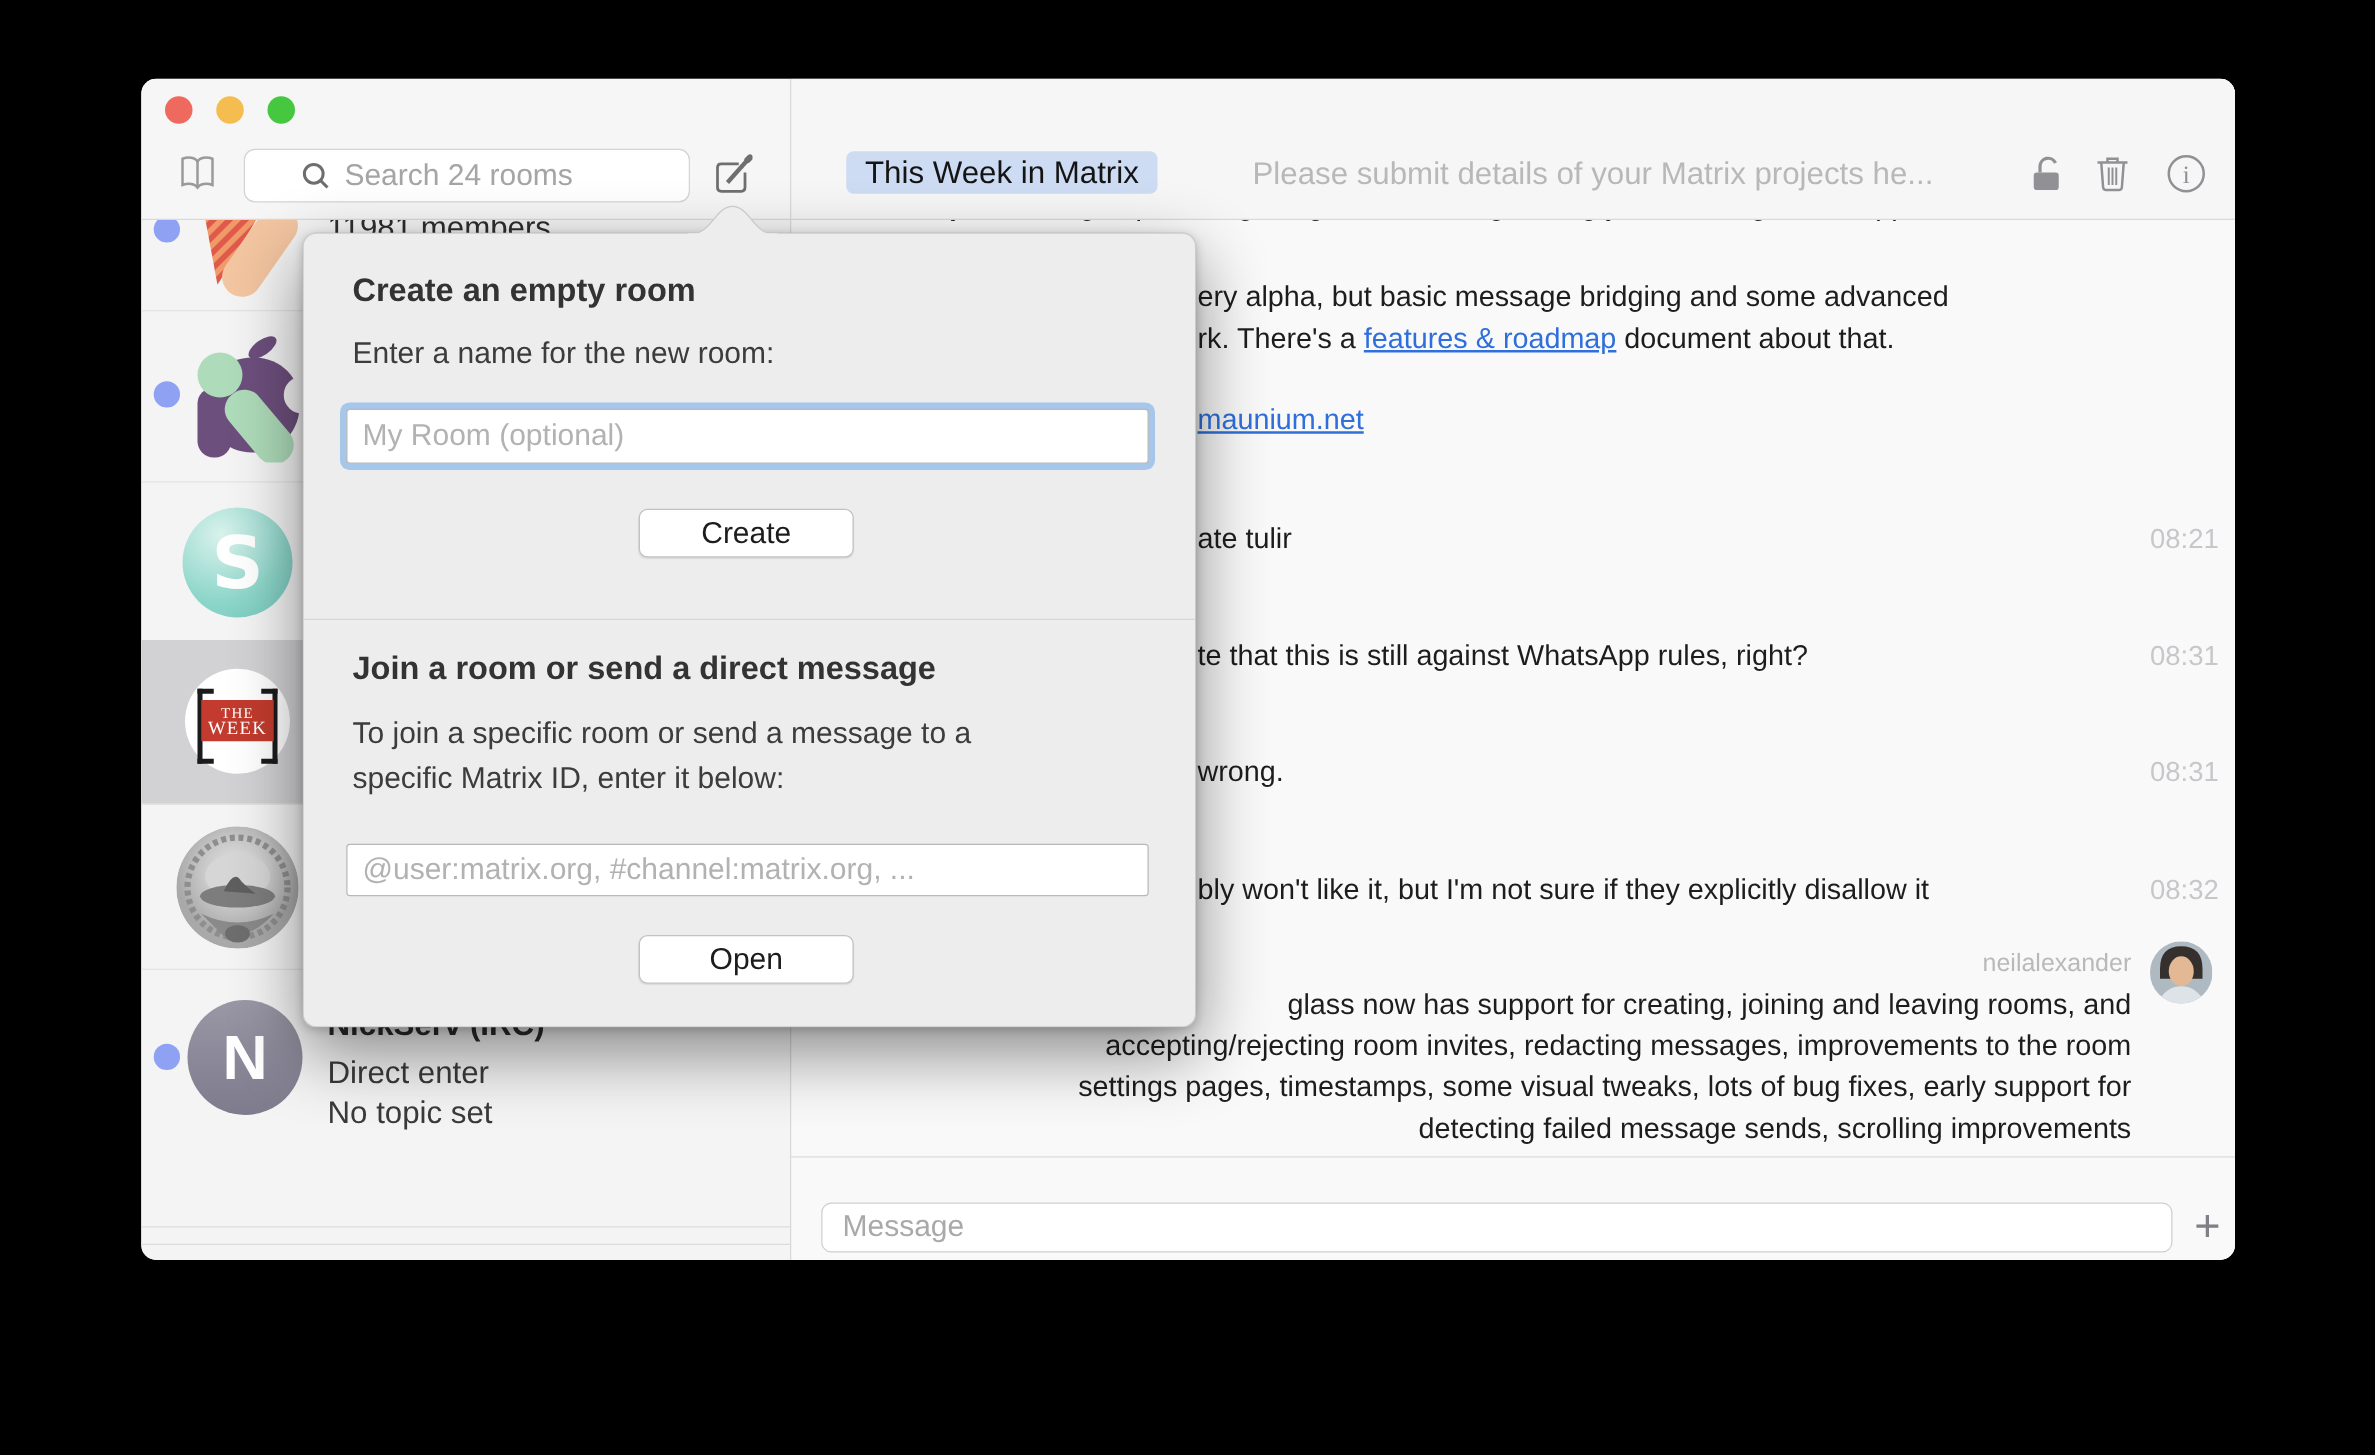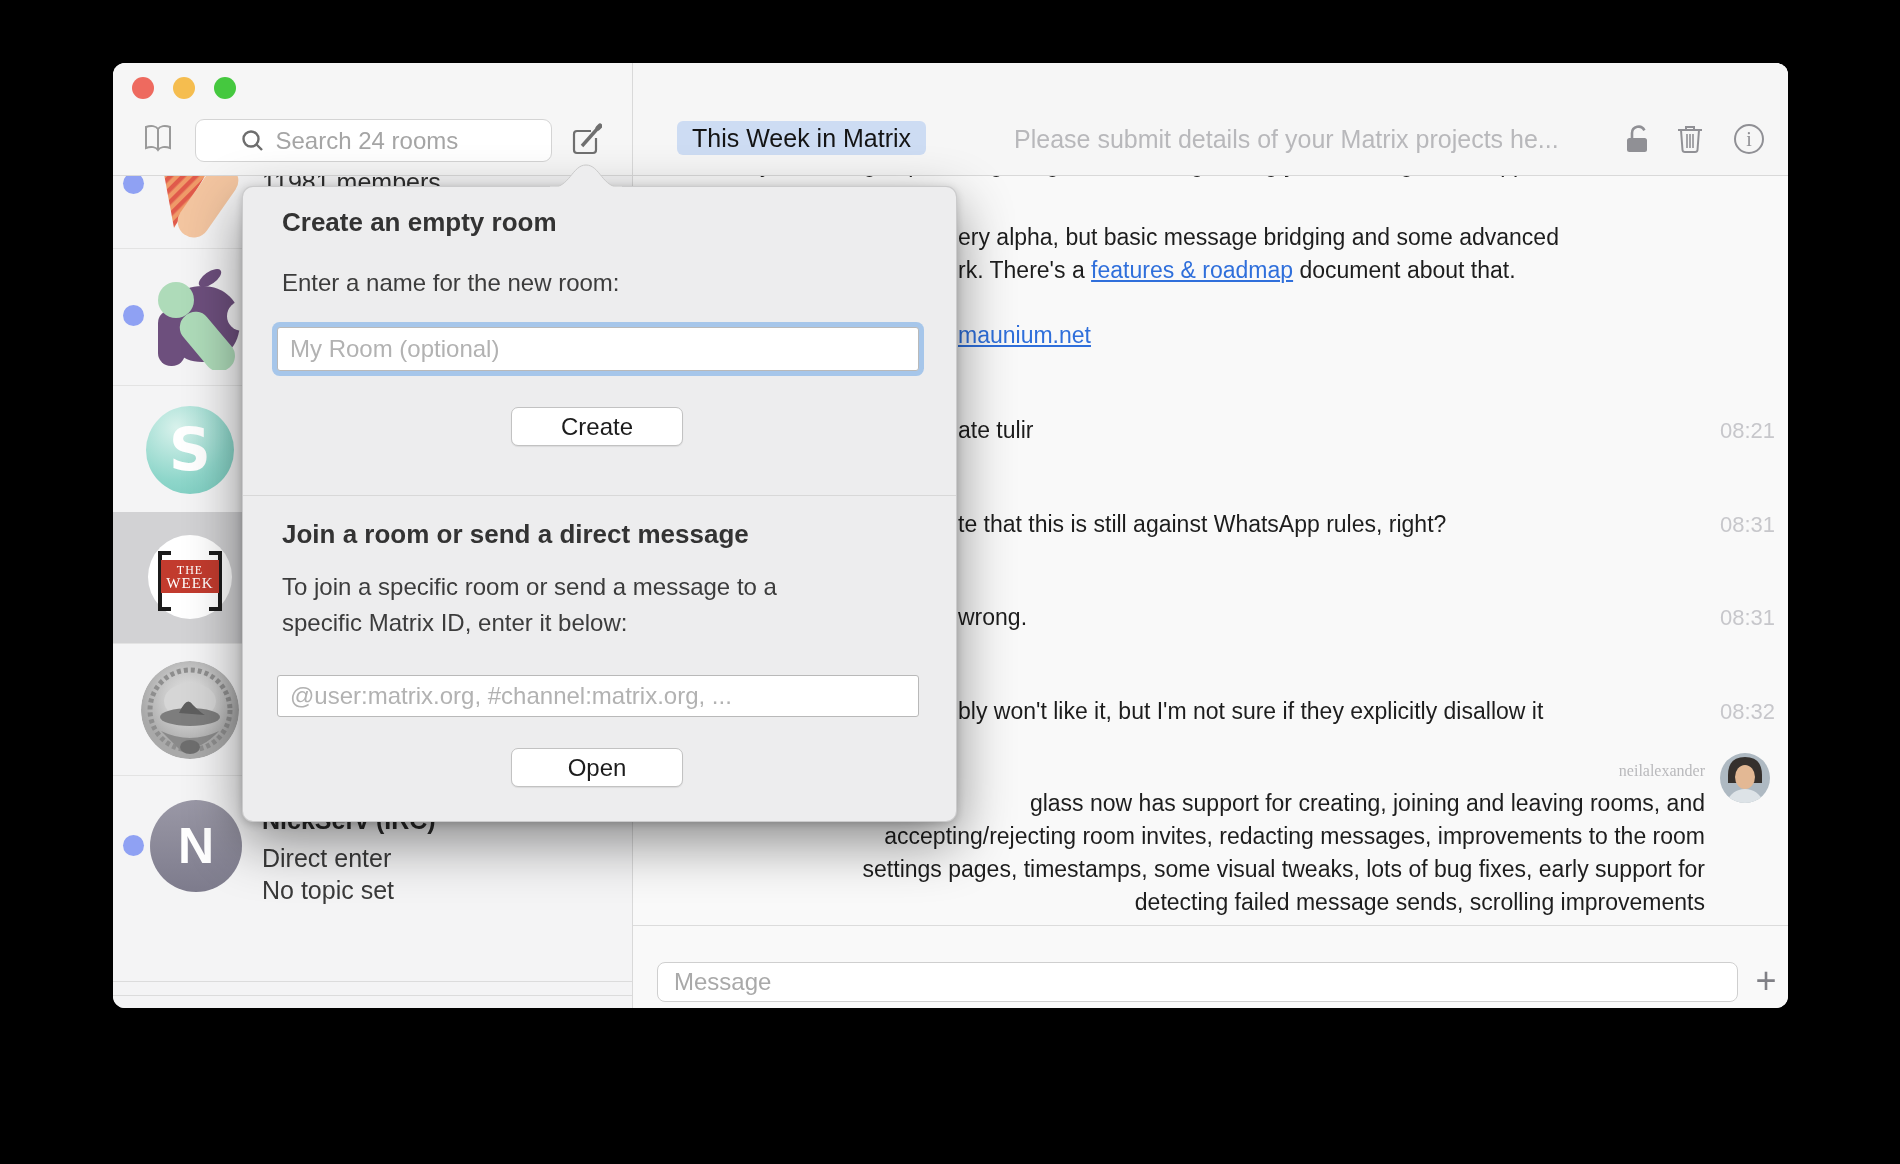--- a/index.html
+++ b/index.html
@@ -12,40 +12,40 @@
   .traffic{position:absolute;top:14px;width:22px;height:22px;border-radius:50%;}
   #searchField{position:absolute;left:82px;top:56px;width:355px;height:41px;background:#fff;
     border:1px solid #d4d4d4;border-radius:9px;display:flex;align-items:center;justify-content:center;}
   #searchField input{border:none;outline:none;background:transparent;font-size:24px;color:#444;
     width:230px;font-family:inherit;}
   #searchField input::placeholder{color:#a5a5a5;}
   .hdricon{position:absolute;top:60px;}
   #roomPill{position:absolute;left:564px;top:58px;height:34px;line-height:34px;padding:0 15px;
     background:#cddcf3;border-radius:6px;font-size:25px;color:#141414;}
   #roomTopic{position:absolute;left:889px;top:58px;height:34px;line-height:36px;font-size:25px;
-    color:#b8b8bb;white-space:nowrap;margin-left:12px;}
+    color:#b8b8bb;white-space:nowrap;}
   
   #vdivider{position:absolute;left:519px;top:0;width:1px;height:945px;background:#d9d9d9;z-index:6;}
   
   #sidebar{position:absolute;left:0;top:112px;width:519px;height:806px;background:#f4f4f5;z-index:1;}
   .rowline{position:absolute;left:0;width:519px;height:1px;background:#e3e3e3;}
   #selRow{position:absolute;left:0;top:337px;width:519px;height:131px;background:#d2d2d4;}
   .dot{position:absolute;width:21px;height:21px;border-radius:50%;background:#8fa1f3;}
   .roomtxt{position:absolute;left:149px;font-size:25px;color:#3a3a3a;white-space:nowrap;}
   #footer{position:absolute;left:0;top:918px;width:519px;height:90px;background:#f4f4f5;z-index:2;}
   #footer .line1{position:absolute;top:0;left:0;width:519px;height:1px;background:#dcdcdc;}
   #footer .line2{position:absolute;top:14px;left:0;width:519px;height:1px;background:#dcdcdc;}
   
   #chat{position:absolute;left:520px;top:0;width:1155px;height:945px;background:#f9f9f9;z-index:1;}
   .msg{position:absolute;font-size:23px;color:#1d1d1d;white-space:nowrap;line-height:33px;}
   .time{position:absolute;right:13px;font-size:22px;color:#c7c7cb;line-height:33px;}
   .rightmsg{position:absolute;right:83px;text-align:right;font-size:23px;color:#1d1d1d;
     white-space:nowrap;line-height:33px;}
   a.mlink{color:#2f6fdb;text-decoration:underline;}
-  #sender{position:absolute;right:83px;font-size:16px;color:#b9b9bc;line-height:28px;font-family:Liberation Serif, serif;}
+  #sender{position:absolute;right:83px;font-size:20px;color:#b9b9bc;line-height:28px;}
   #composerLine{position:absolute;left:520px;top:862px;width:1155px;height:1px;background:#dcdcdc;z-index:2;}
   #msgInput{position:absolute;left:544px;top:899px;width:1081px;height:40px;border:1px solid #cfcfcf;
     border-radius:8px;background:#fff;font-size:24px;color:#333;padding:0 16px;box-sizing:border-box;
     outline:none;font-family:inherit;z-index:2;}
   #msgInput::placeholder{color:#a9a9a9;}
   #plusBtn{position:absolute;left:1633px;top:899px;width:40px;height:40px;font-size:36px;color:#808086;
     text-align:center;line-height:38px;z-index:2;cursor:default;}
   
   #popover{position:absolute;left:129px;top:123px;width:713px;height:634px;background:#ededee;
     border:1px solid rgba(0,0,0,0.14);border-radius:11px;z-index:20;
@@ -256,21 +256,21 @@
   </div>
 
   <div id="vdivider"></div>
 
   <div id="popover">
     <svg id="popArrow" viewBox="0 0 76 25">
       <path d="M2 25 C22 25 24 2 38 2 C52 2 54 25 74 25 Z" fill="#ededee" stroke="#c9c9c9" stroke-width="1"></path>
       <rect x="2" y="23.6" width="72" height="2" fill="#ededee"></rect>
     </svg>
 
-    <div class="popTitle" style="top:20px">Create an empty room</div>
+    <div class="popTitle" style="top:30px">Create an empty room</div>
     <div class="popLabel" style="top:78px">Enter a name for the new room:</div>
     <input id="createInput" class="popInput" style="top: 140px;" type="text" placeholder="My Room (optional)">
     <button class="popBtn" style="top:220px">Create</button>
 
     <div id="popDivider"></div>
 
     <div class="popTitle" style="top:332px">Join a room or send a direct message</div>
     <div class="popLabel" style="top:382px">
       <span>To join a specific room or send a message to a</span><br>
       <span>specific Matrix ID, enter it below:</span>

